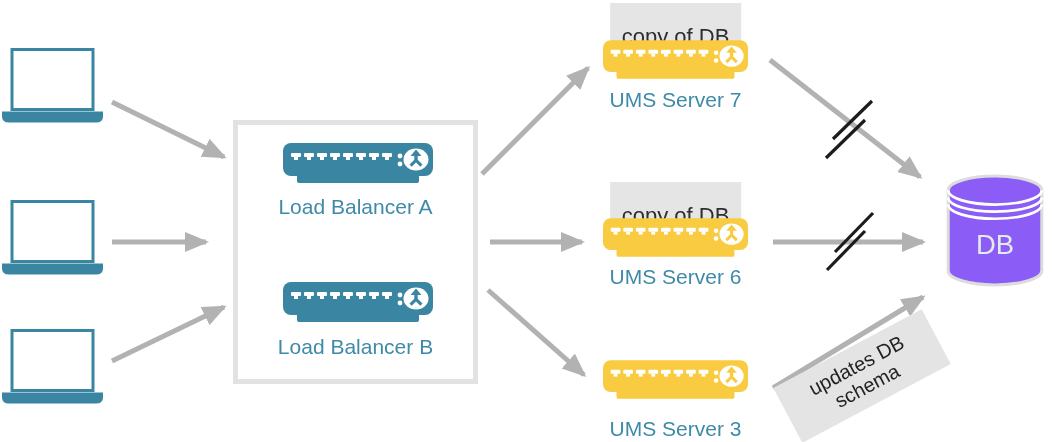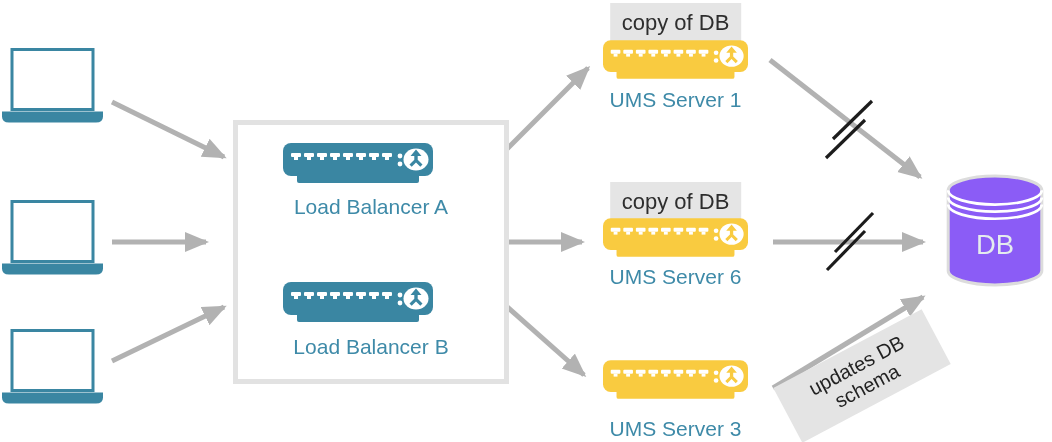--- a/index.html
+++ b/index.html
@@ -21,34 +21,34 @@
     position:absolute;left:0;width:100%;
     text-align:center;
     color:#3e8aa8;
     font-size:21px;
     line-height:24px;
     white-space:nowrap;
   }
 
   .lb-box{
     position:absolute;left:233px;top:120px;
-    width:276px;height:264px;
+    width:245px;height:264px;
     box-sizing:border-box;
     border:5px solid #e2e2e2;
     background:#ffffff;
   }
 
   .badge{
     position:absolute;top:0;left:50%;
     transform:translateX(-50%);
     background:#e5e5e5;
     color:#2e2e2e;
     font-size:22px;
     line-height:32px;
-    padding:4px 12px;
+    padding:18px 12px;
     white-space:nowrap;
   }
 
   .ums-group{position:absolute;left:603px;width:145px;}
 
   .rotated-note{
     position:absolute;left:778px;top:345px;
     width:168px;
     background:#e4e4e4;
     color:#222222;
@@ -166,21 +166,21 @@
     <div class="node-label" style="top:210px">Load Balancer B</div>
   </div>
 
   <div class="ums-group" style="top:3px;height:110px">
     <div class="badge">copy of DB</div>
     <div class="abs yellow" style="left:0;top:37px">
       <svg width="145" height="39">
           <use href="#sym-server"></use>
         </svg>
     </div>
-    <div class="node-label" style="top:85px">UMS Server 1</div>
+    <div class="node-label" style="top:85px">UMS Server 7</div>
   </div>
 
   <div class="ums-group" style="top:182px;height:110px">
     <div class="badge">copy of DB</div>
     <div class="abs yellow" style="left:0;top:36px">
       <svg width="145" height="39">
           <use href="#sym-server"></use>
         </svg>
     </div>
     <div class="node-label" style="top:83px">UMS Server 6</div>

